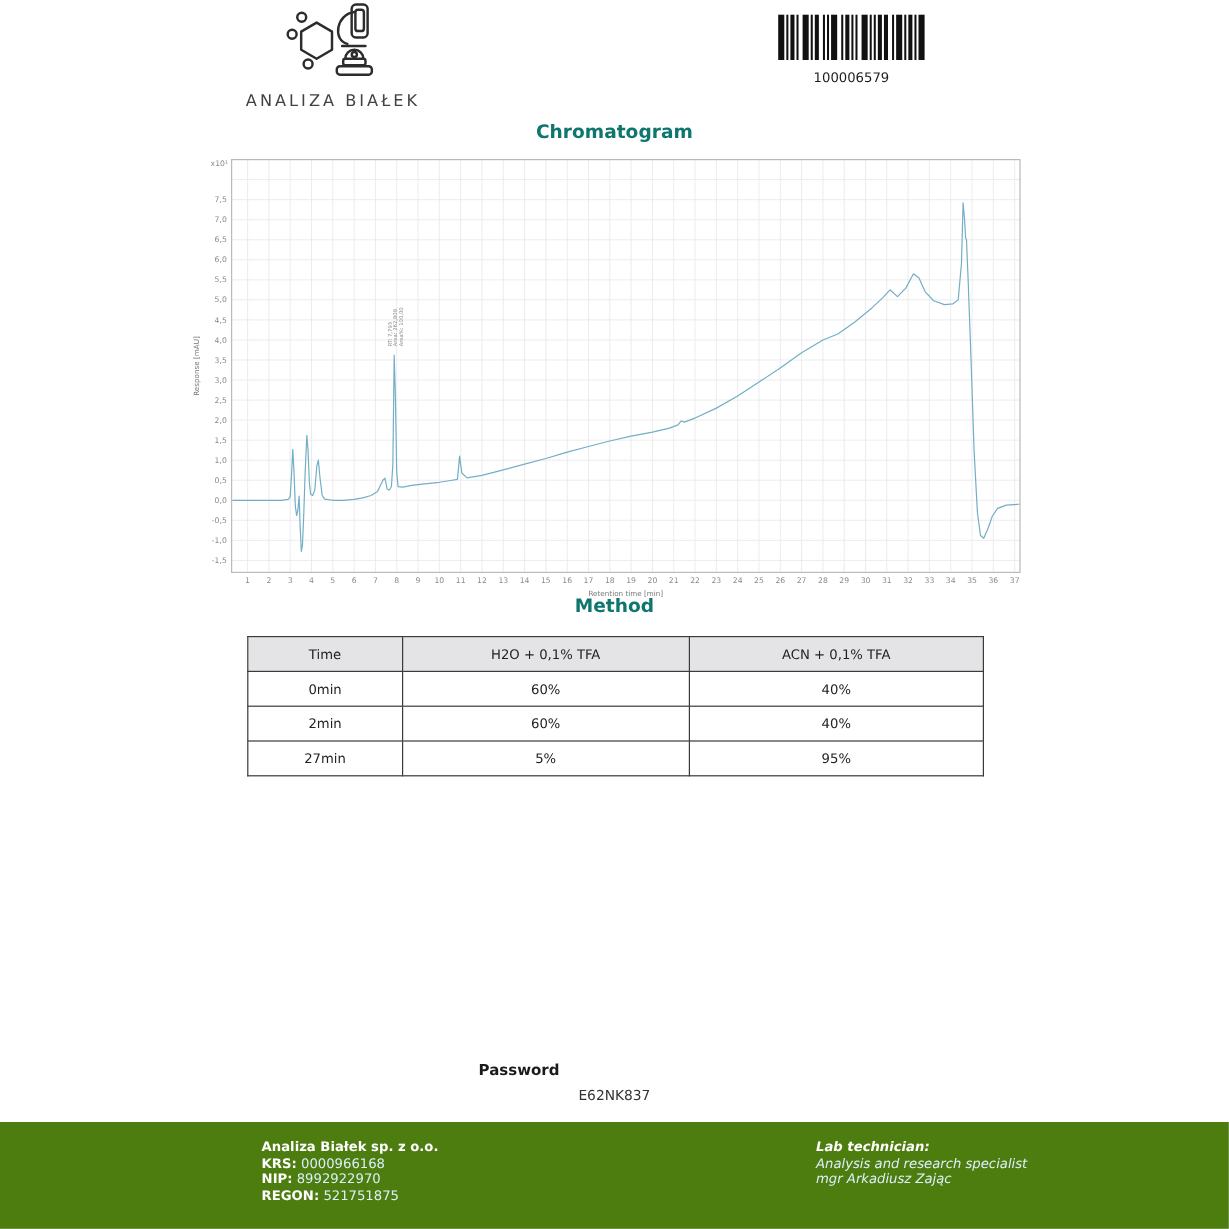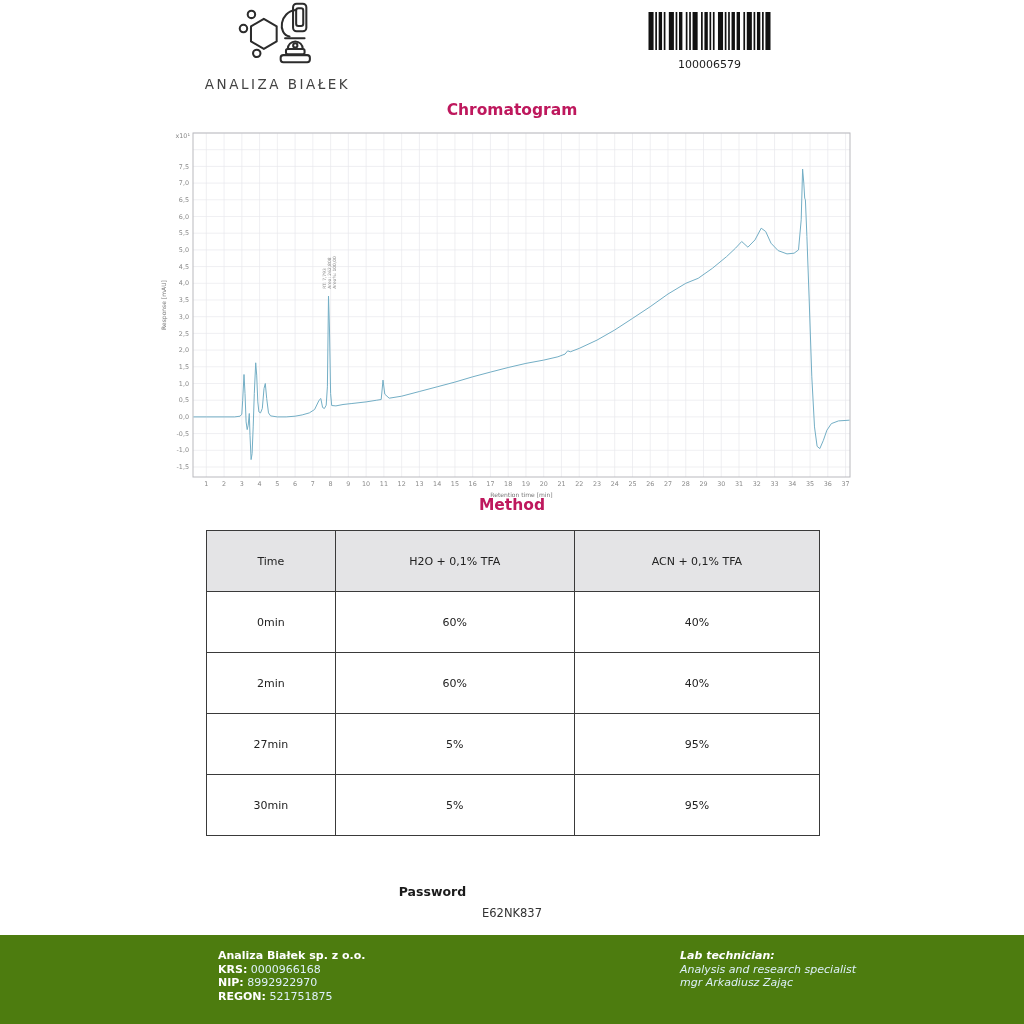--- a/index.html
+++ b/index.html
@@ -9,33 +9,33 @@
     overflow:hidden;
   }
   
   .logo-wrap{position:absolute;left:195px;top:2px;width:165px;text-align:center;}
   .logo-icon{display:block;margin:0 auto;}
   .logo-text{margin-top:12px;font-size:13.5px;letter-spacing:2.5px;color:#424242;white-space:nowrap;}
   
   .barcode-wrap{position:absolute;left:647px;top:12px;width:125px;text-align:center;}
   .barcode-num{margin-top:4px;font-size:11px;color:#1c1c1c;}
   
-  .sec-title{position:absolute;left:0;width:1024px;text-align:center;font-weight:bold;font-size:15.5px;color:#be185d;}
+  .sec-title{position:absolute;left:0;width:1024px;text-align:center;font-weight:bold;font-size:15.5px;color:#0f766e;}
   #title-chrom{top:101px;}
   #title-method{top:496px;}
   
   .chart-wrap{position:absolute;left:158px;top:123px;width:700px;height:375px;}
   .tick{font-size:6.4px;fill:#8a8a8a;}
   .axis-title{font-size:6px;fill:#777;}
   .ann{font-size:4.4px;fill:#8a8a8a;}
   
   .method-table{position:absolute;left:206px;top:530px;width:614px;border-collapse:collapse;table-layout:fixed;}
   .method-table th,.method-table td{
     border:1px solid #3a3a3a;height:28px;font-size:11px;font-weight:normal;
-    text-align:center;vertical-align:middle;color:#222;padding:16px;
+    text-align:center;vertical-align:middle;color:#222;padding:0;
   }
   .method-table th{background:#e4e4e6;}
   .col-time{width:21%;} .col-a{width:39%;} .col-b{width:40%;}
   
   .pw-label{position:absolute;left:0;width:865px;top:884px;text-align:center;font-weight:bold;font-size:12.5px;color:#1a1a1a;}
   .pw-value{position:absolute;left:0;width:1024px;top:906px;text-align:center;font-size:11.5px;color:#333;}
   
   .footer{position:absolute;left:0;top:935px;width:1024px;height:89px;background:#2E9AC9;color:#fff;}
   .f-col{position:absolute;top:14px;font-size:11px;line-height:13.5px;}
   .f-col .hd{font-weight:bold;}
@@ -249,25 +249,20 @@
       <tr>
         <td>2min</td>
         <td>60%</td>
         <td>40%</td>
       </tr>
       <tr>
         <td>27min</td>
         <td>5%</td>
         <td>95%</td>
       </tr>
-      <tr>
-        <td>30min</td>
-        <td>5%</td>
-        <td>95%</td>
-      </tr>
     </tbody>
 </table>
 
 <div class="pw-label">Password</div>
 <div class="pw-value">E62NK837</div>
 
 <div class="footer" style="background: #4d7c0f;">
   <div class="f-col" id="f-company">
     <div class="hd">Analiza Białek sp. z o.o.</div>
     <div><span class="lbl">KRS:</span> <span class="val">0000966168</span></div>

